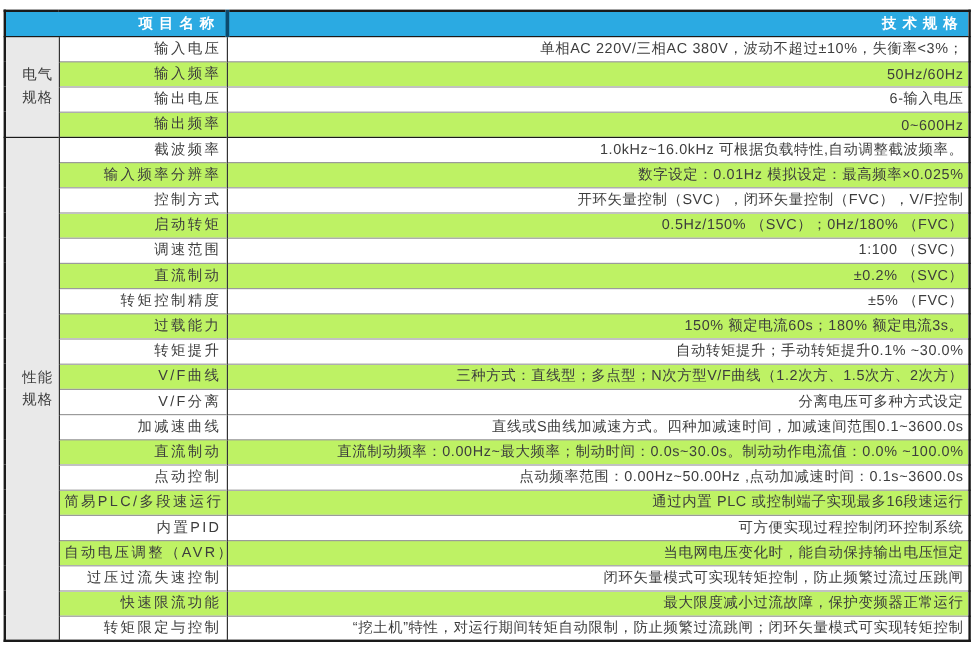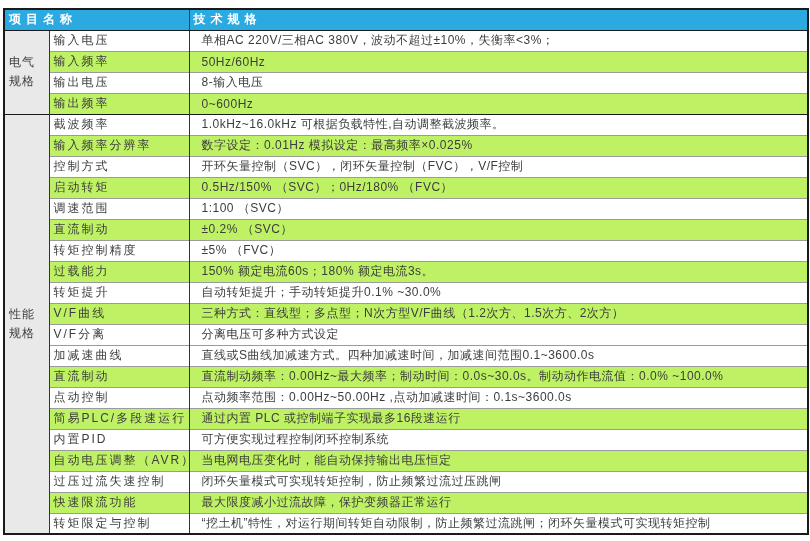--- a/index.html
+++ b/index.html
@@ -21,36 +21,36 @@
     border: 2px solid #1a1a1a;
   }
   col.col-group { width: 45px; }
   col.col-item  { width: 140px; }
   col.col-spec  { width: 619px; }
 
   tr { height: 21px; }
 
   th, td {
     padding: 0 4px;
-    text-align: left;
+    text-align: right;
     vertical-align: middle;
     font-size: 12px;
     color: #3d3d3d;
     overflow: hidden;
     white-space: nowrap;
   }
 
   
   tr.header-row th {
     background: #2baae2;
     color: #ffffff;
     font-weight: bold;
     letter-spacing: 5px;
     border-bottom: 1px solid #1a1a1a;
-    border-left: 1px solid #0c4a6e;
+    border-left: 3px solid #0c4a6e;
   }
   tr.header-row th:first-child { border-left: none; }
 
   
   td {
     border-top: 1px solid #9b9b9b;
     border-left: 1px solid #333333;
   }
   td.group-cell { border-left: none; }
 
@@ -102,21 +102,21 @@
         <td class="group-cell" rowspan="4"><span class="group-label">电气规格</span></td>
         <td class="item-cell">输入电压</td>
         <td class="spec-cell">单相AC 220V/三相AC 380V，波动不超过±10%，失衡率&lt;3%；</td>
       </tr>
       <tr class="shaded">
         <td class="item-cell">输入频率</td>
         <td class="spec-cell">50Hz/60Hz</td>
       </tr>
       <tr>
         <td class="item-cell">输出电压</td>
-        <td class="spec-cell">8-输入电压</td>
+        <td class="spec-cell">6-输入电压</td>
       </tr>
       <tr class="shaded">
         <td class="item-cell">输出频率</td>
         <td class="spec-cell">0~600Hz</td>
       </tr>
 
       <tr class="group-start">
         <td class="group-cell" rowspan="20"><span class="group-label">性能规格</span></td>
         <td class="item-cell">截波频率</td>
         <td class="spec-cell">1.0kHz~16.0kHz 可根据负载特性,自动调整截波频率。</td>

